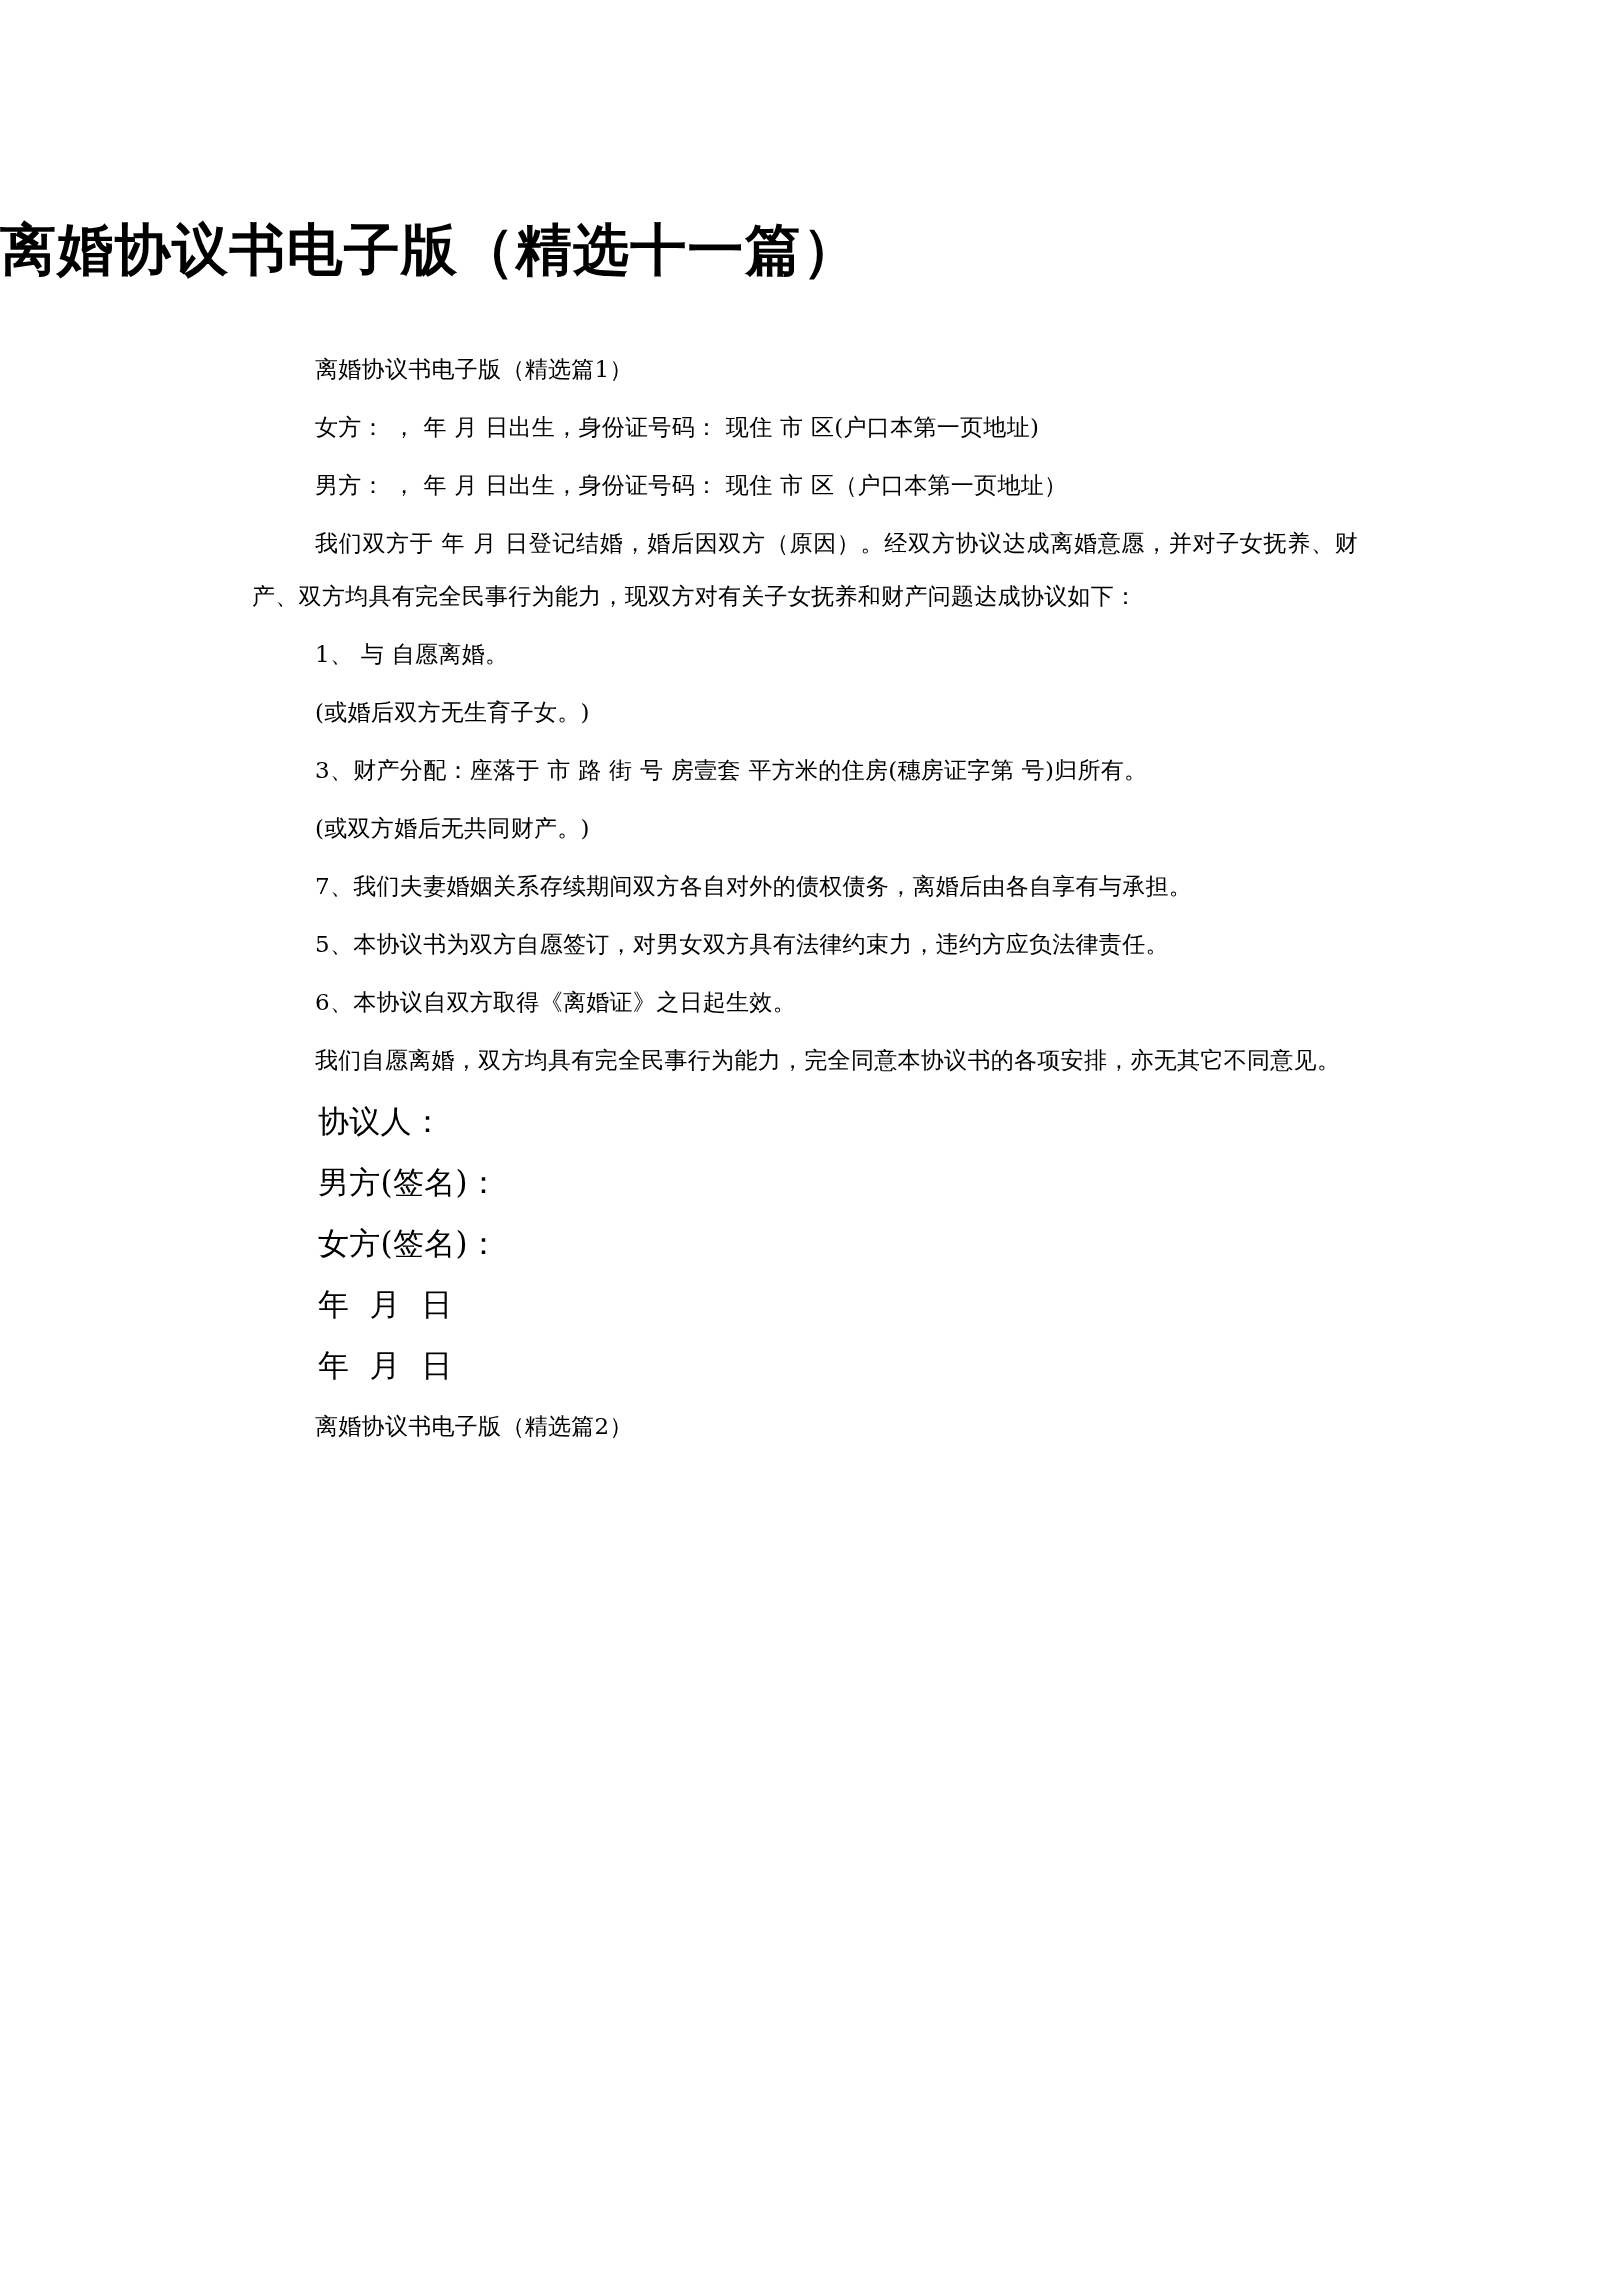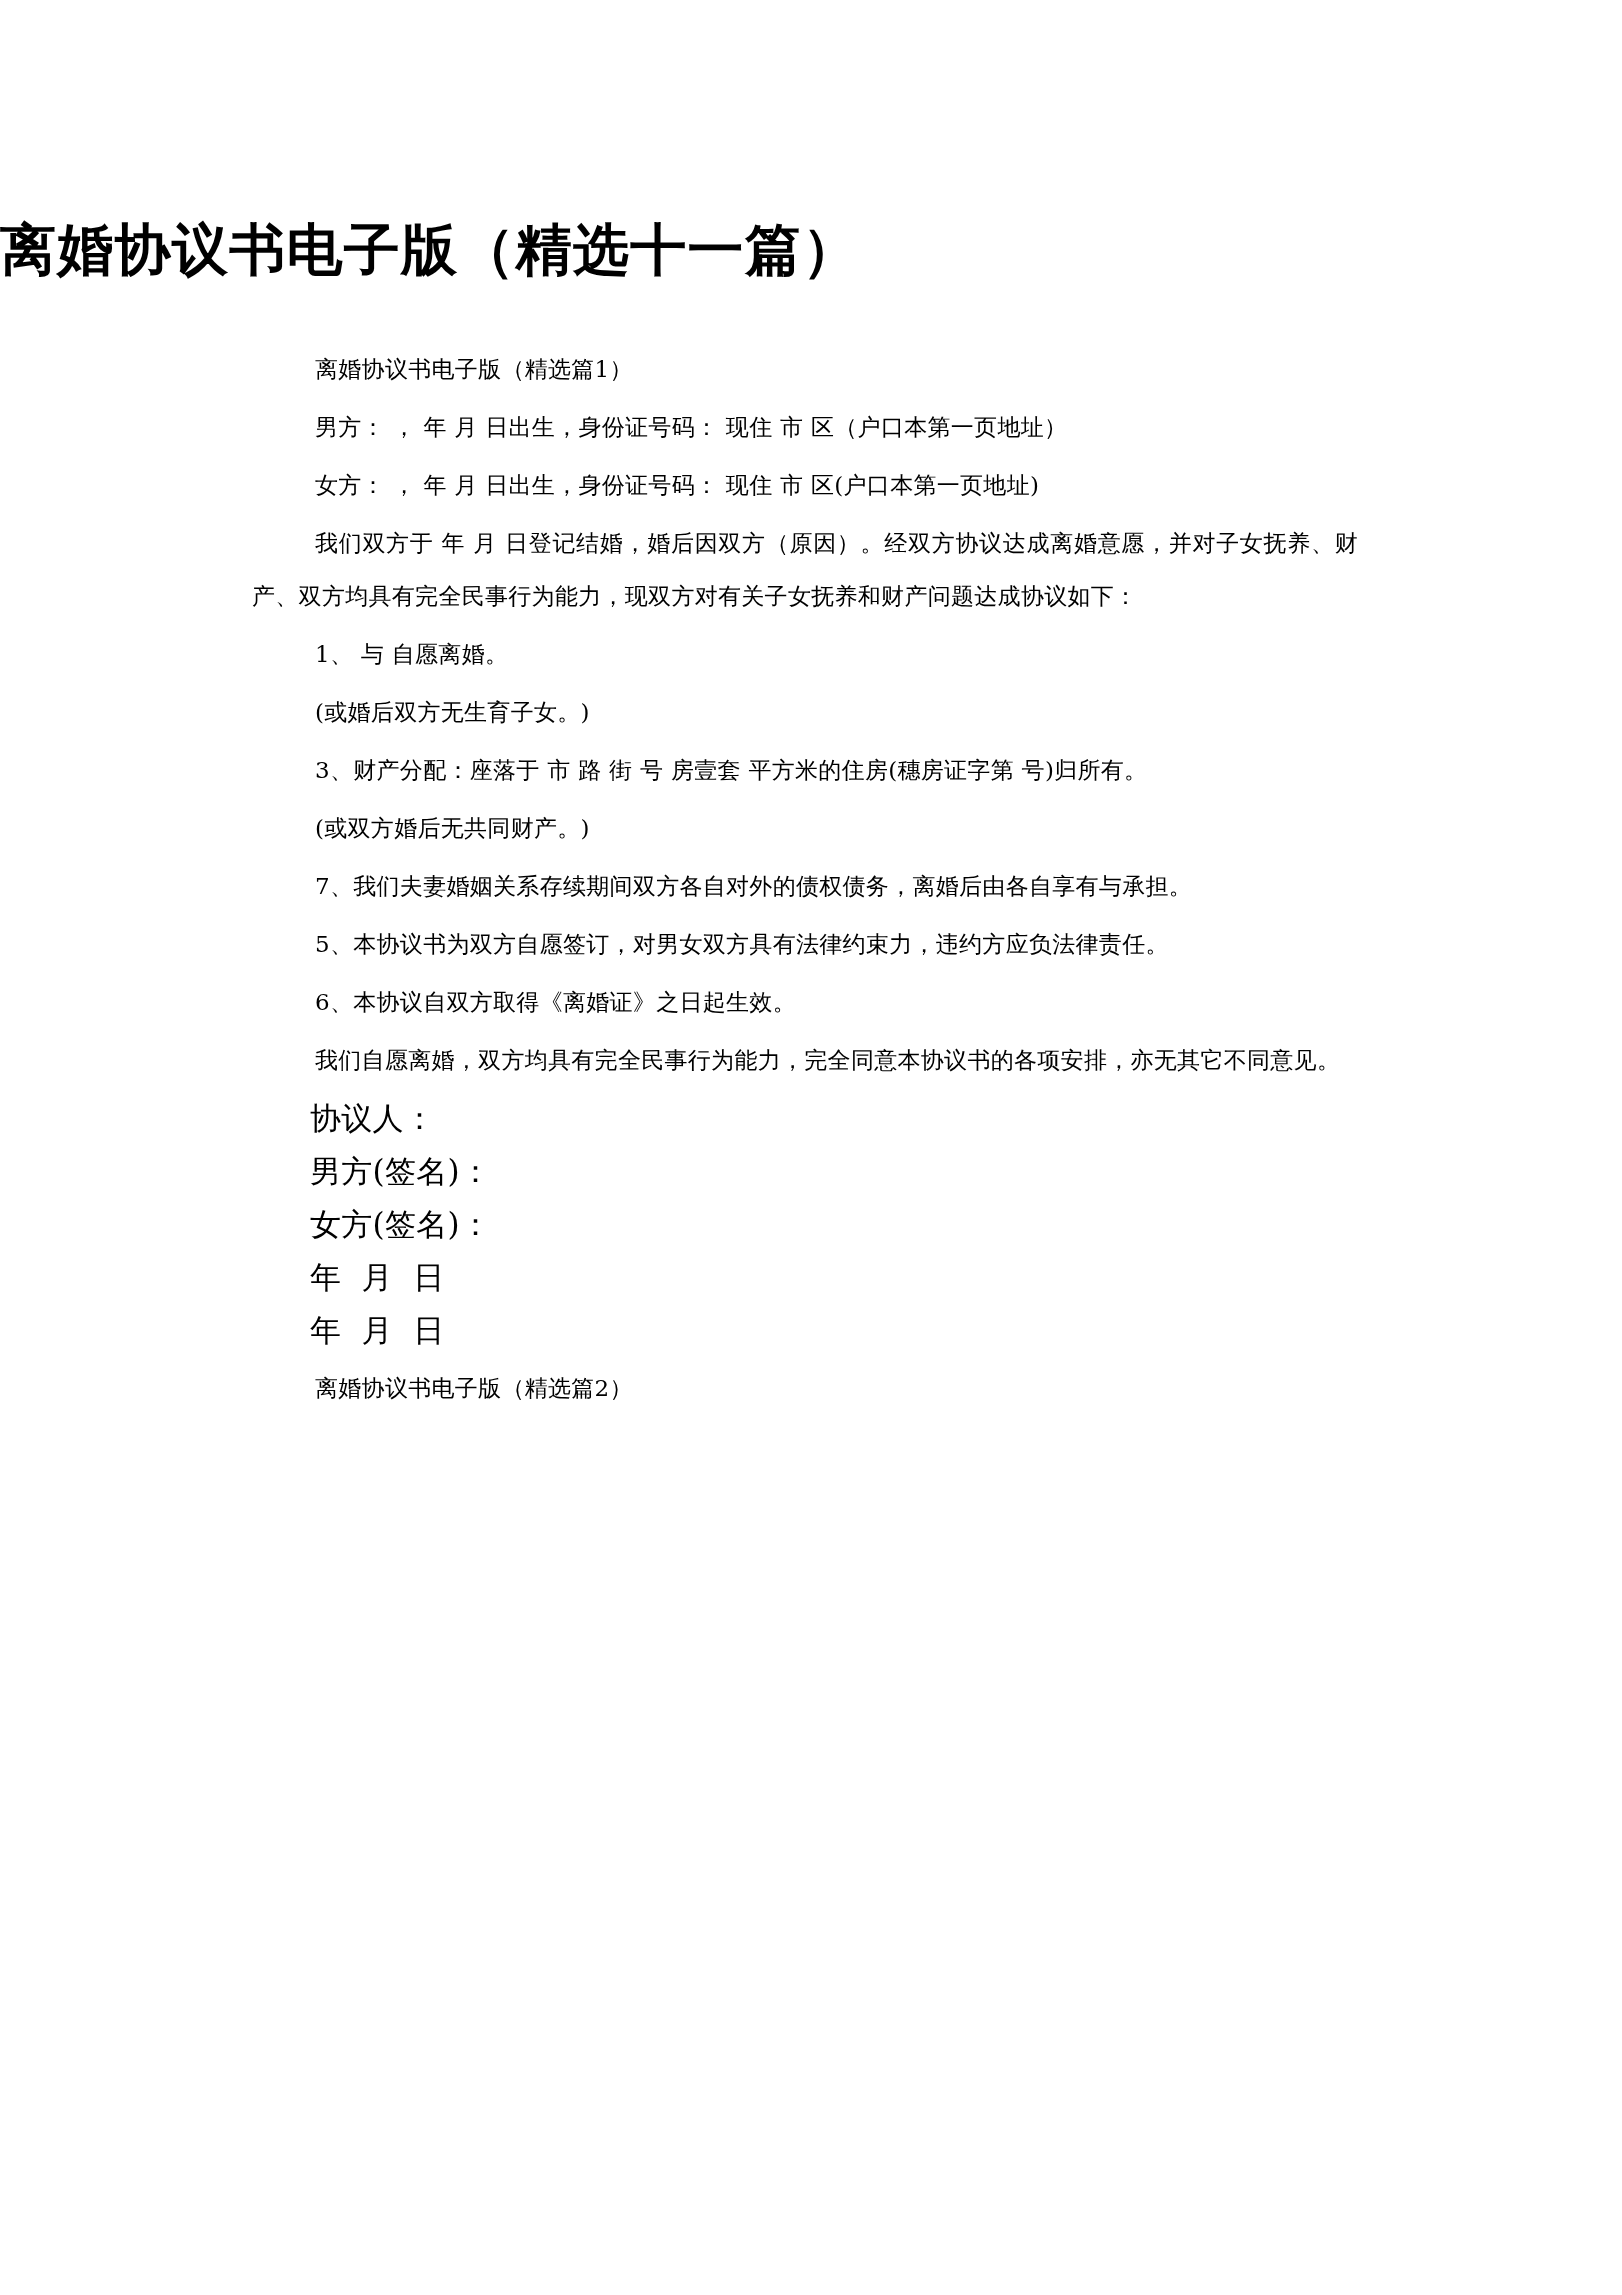--- a/index.html
+++ b/index.html
@@ -60,39 +60,39 @@
 
   .para.indent {
     text-indent: 63px;
   }
 
   
   .sig-line {
     font-size: 31px;
     line-height: 53px;
     letter-spacing: 0.3px;
-    margin: 0;
+    margin: 8px;
     text-indent: 63px;
     white-space: pre;
   }
 </style>
 </head>
 <body>
 
 <div class="page">
 
   <h1 class="doc-title">离婚协议书电子版（精选十一篇）</h1>
 
   <div class="body-block">
 
     <p class="para indent">离婚协议书电子版（精选篇1）</p>
 
+    <p class="para indent">女方：  ，  年 月 日出生，身份证号码：  现住 市 区(户口本第一页地址)</p>
+
     <p class="para indent">男方：  ，  年 月 日出生，身份证号码：  现住 市 区（户口本第一页地址）</p>
-
-    <p class="para indent">女方：  ，  年 月 日出生，身份证号码：  现住 市 区(户口本第一页地址)</p>
 
     <p class="para indent">我们双方于 年 月 日登记结婚，婚后因双方（原因）。经双方协议达成离婚意愿，并对子女抚养、财产、双方均具有完全民事行为能力，现双方对有关子女抚养和财产问题达成协议如下：</p>
 
     <p class="para indent">1、 与 自愿离婚。</p>
 
 
     <p class="para indent">(或婚后双方无生育子女。)</p>
 
     <p class="para indent">3、财产分配：座落于 市 路 街 号 房壹套 平方米的住房(穗房证字第 号)归所有。</p>
 

